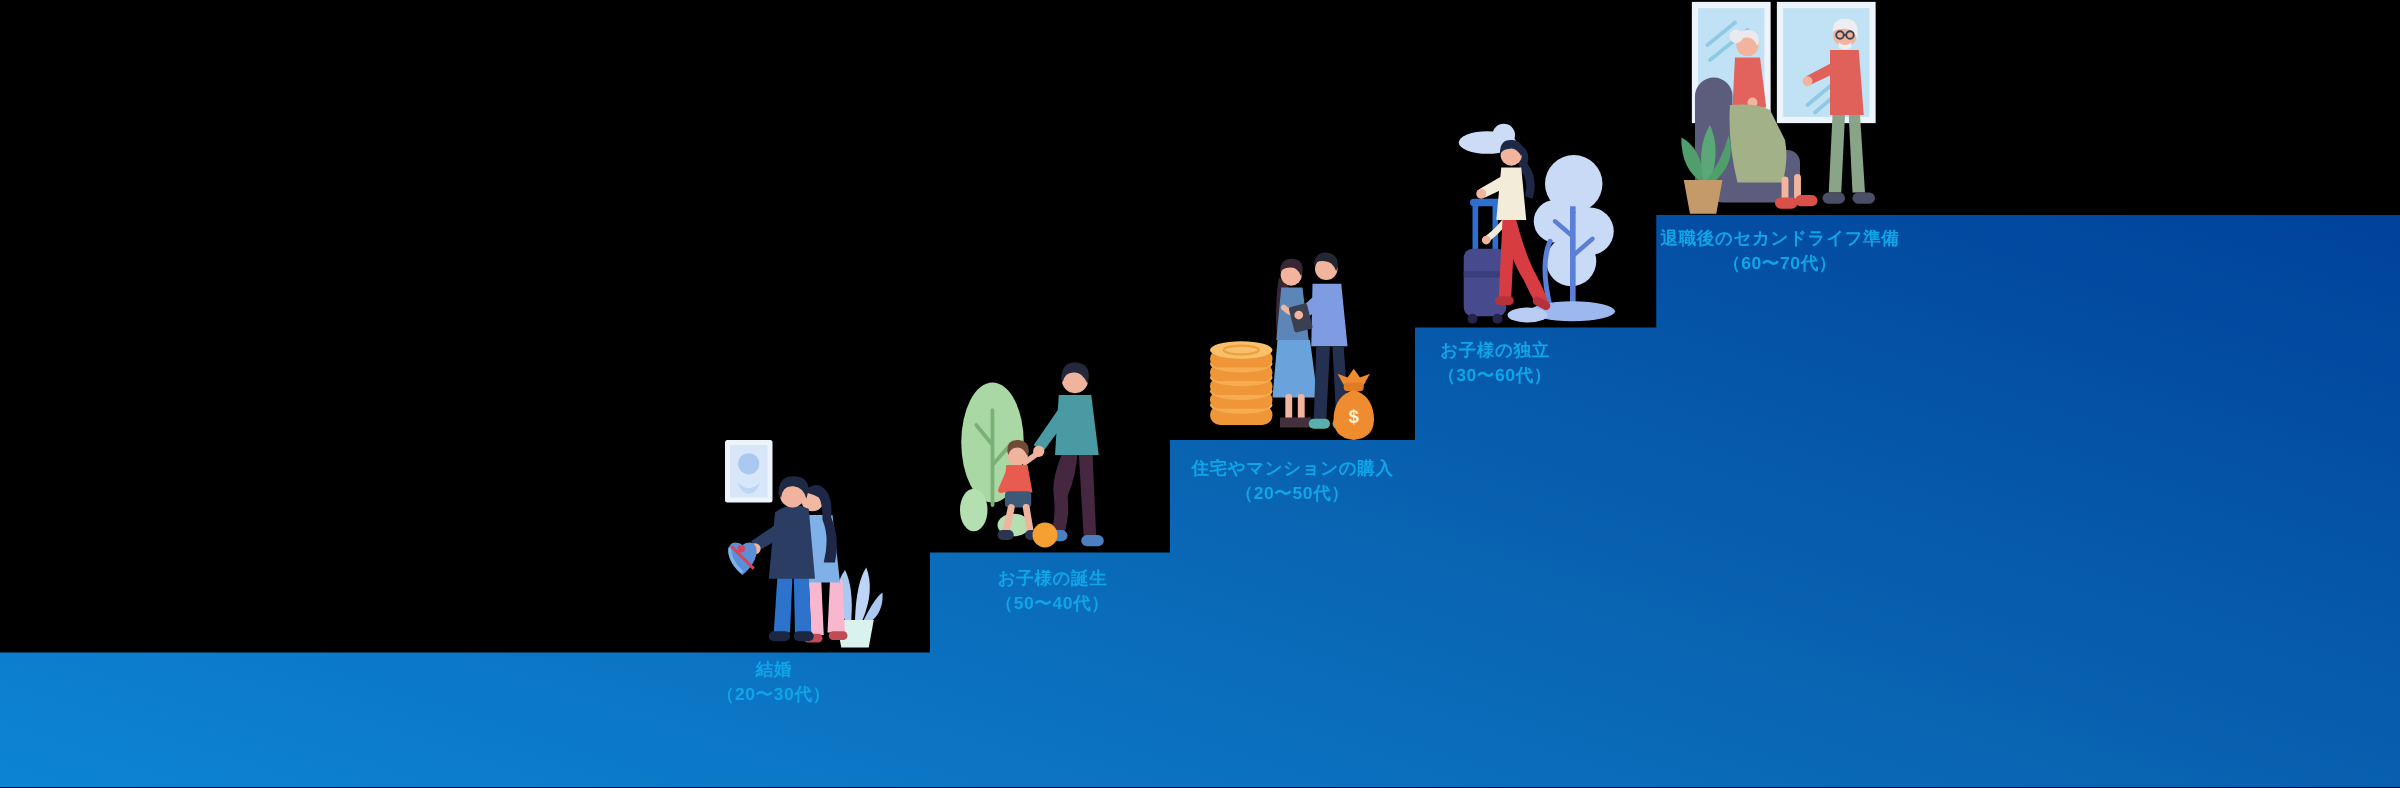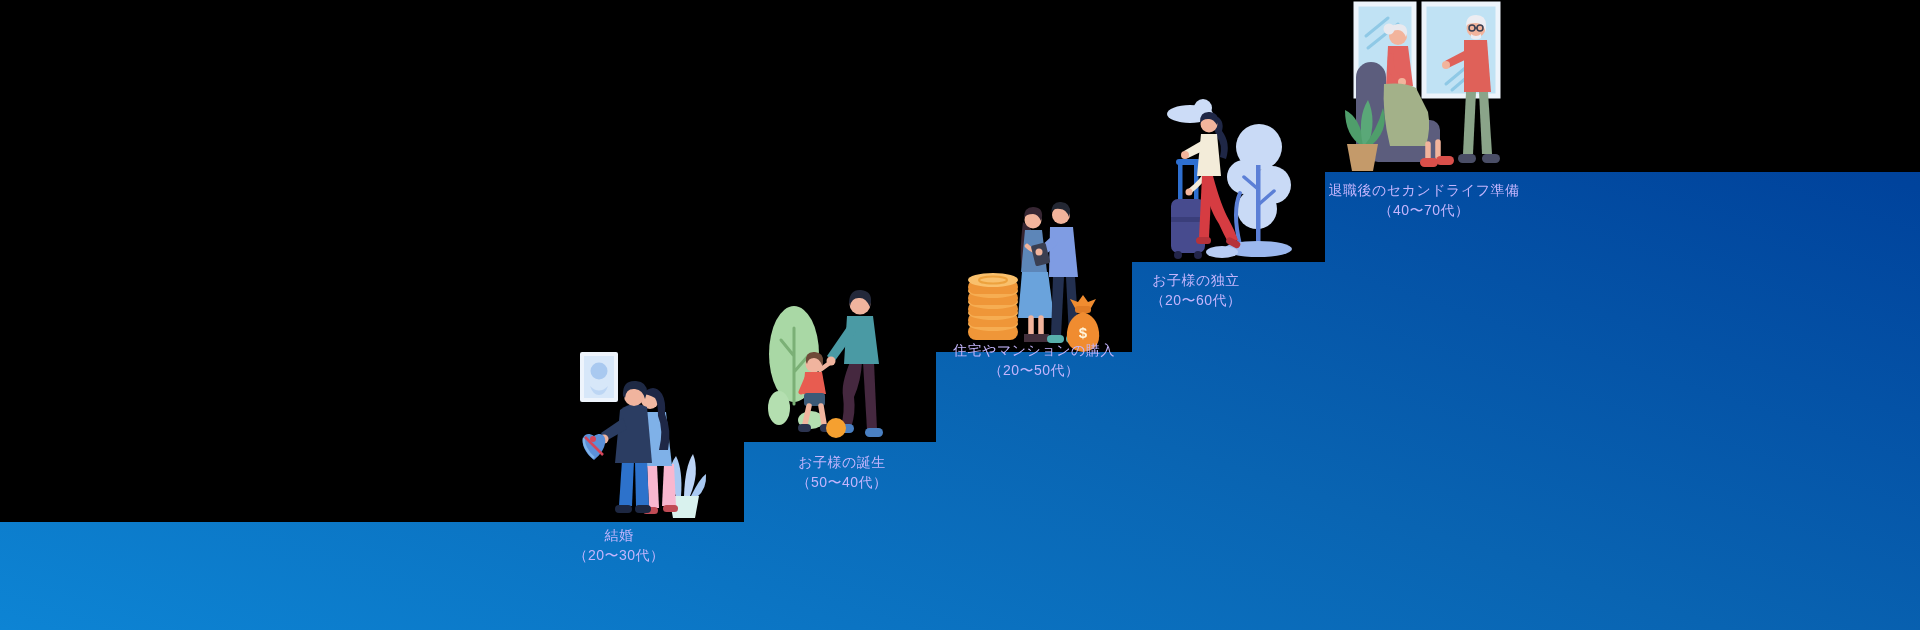--- a/index.html
+++ b/index.html
@@ -9,21 +9,21 @@
   }
   .stairs{
     position:absolute;left:0;top:0;width:1920px;height:630px;
     background:linear-gradient(to top right,#0d84d4 0%,#0964b2 45%,#00439c 85%,#003f94 100%);
     clip-path:polygon(0 522px,744px 522px,744px 442px,936px 442px,936px 352px,
                       1132px 352px,1132px 262px,1325px 262px,1325px 172px,
                       1920px 172px,1920px 630px,0 630px);
   }
   .step-label{
     position:absolute;transform:translateX(-50%);text-align:center;
-    color:#c4b5fd;font-weight:400;font-size:14px;line-height:20px;white-space:nowrap;
+    color:#0ea5e9;font-weight:700;font-size:14px;line-height:20px;white-space:nowrap;
     letter-spacing:.5px;
   }
   .illo{position:absolute;}
 </style>
 </head>
 <body>
 
 <div class="canvas">
 
   <div class="stairs"></div>
@@ -237,26 +237,26 @@
   </svg>
 
   <div class="step-label" style="left:619px;top:525px">
     <div>結婚</div>
     <div>（20〜30代）</div>
   </div>
   <div class="step-label" style="left:842px;top:452px">
     <div>お子様の誕生</div>
     <div>（50〜40代）</div>
   </div>
-  <div class="step-label" style="left:1034px;top:340px">
+  <div class="step-label" style="left:1034px;top:364px">
     <div>住宅やマンションの購入</div>
     <div>（20〜50代）</div>
   </div>
   <div class="step-label" style="left:1196px;top:270px">
     <div>お子様の独立</div>
-    <div>（20〜60代）</div>
+    <div>（30〜60代）</div>
   </div>
   <div class="step-label" style="left:1424px;top:180px">
     <div>退職後のセカンドライフ準備</div>
-    <div>（40〜70代）</div>
+    <div>（60〜70代）</div>
   </div>
 
 </div>
 
 </body></html>

